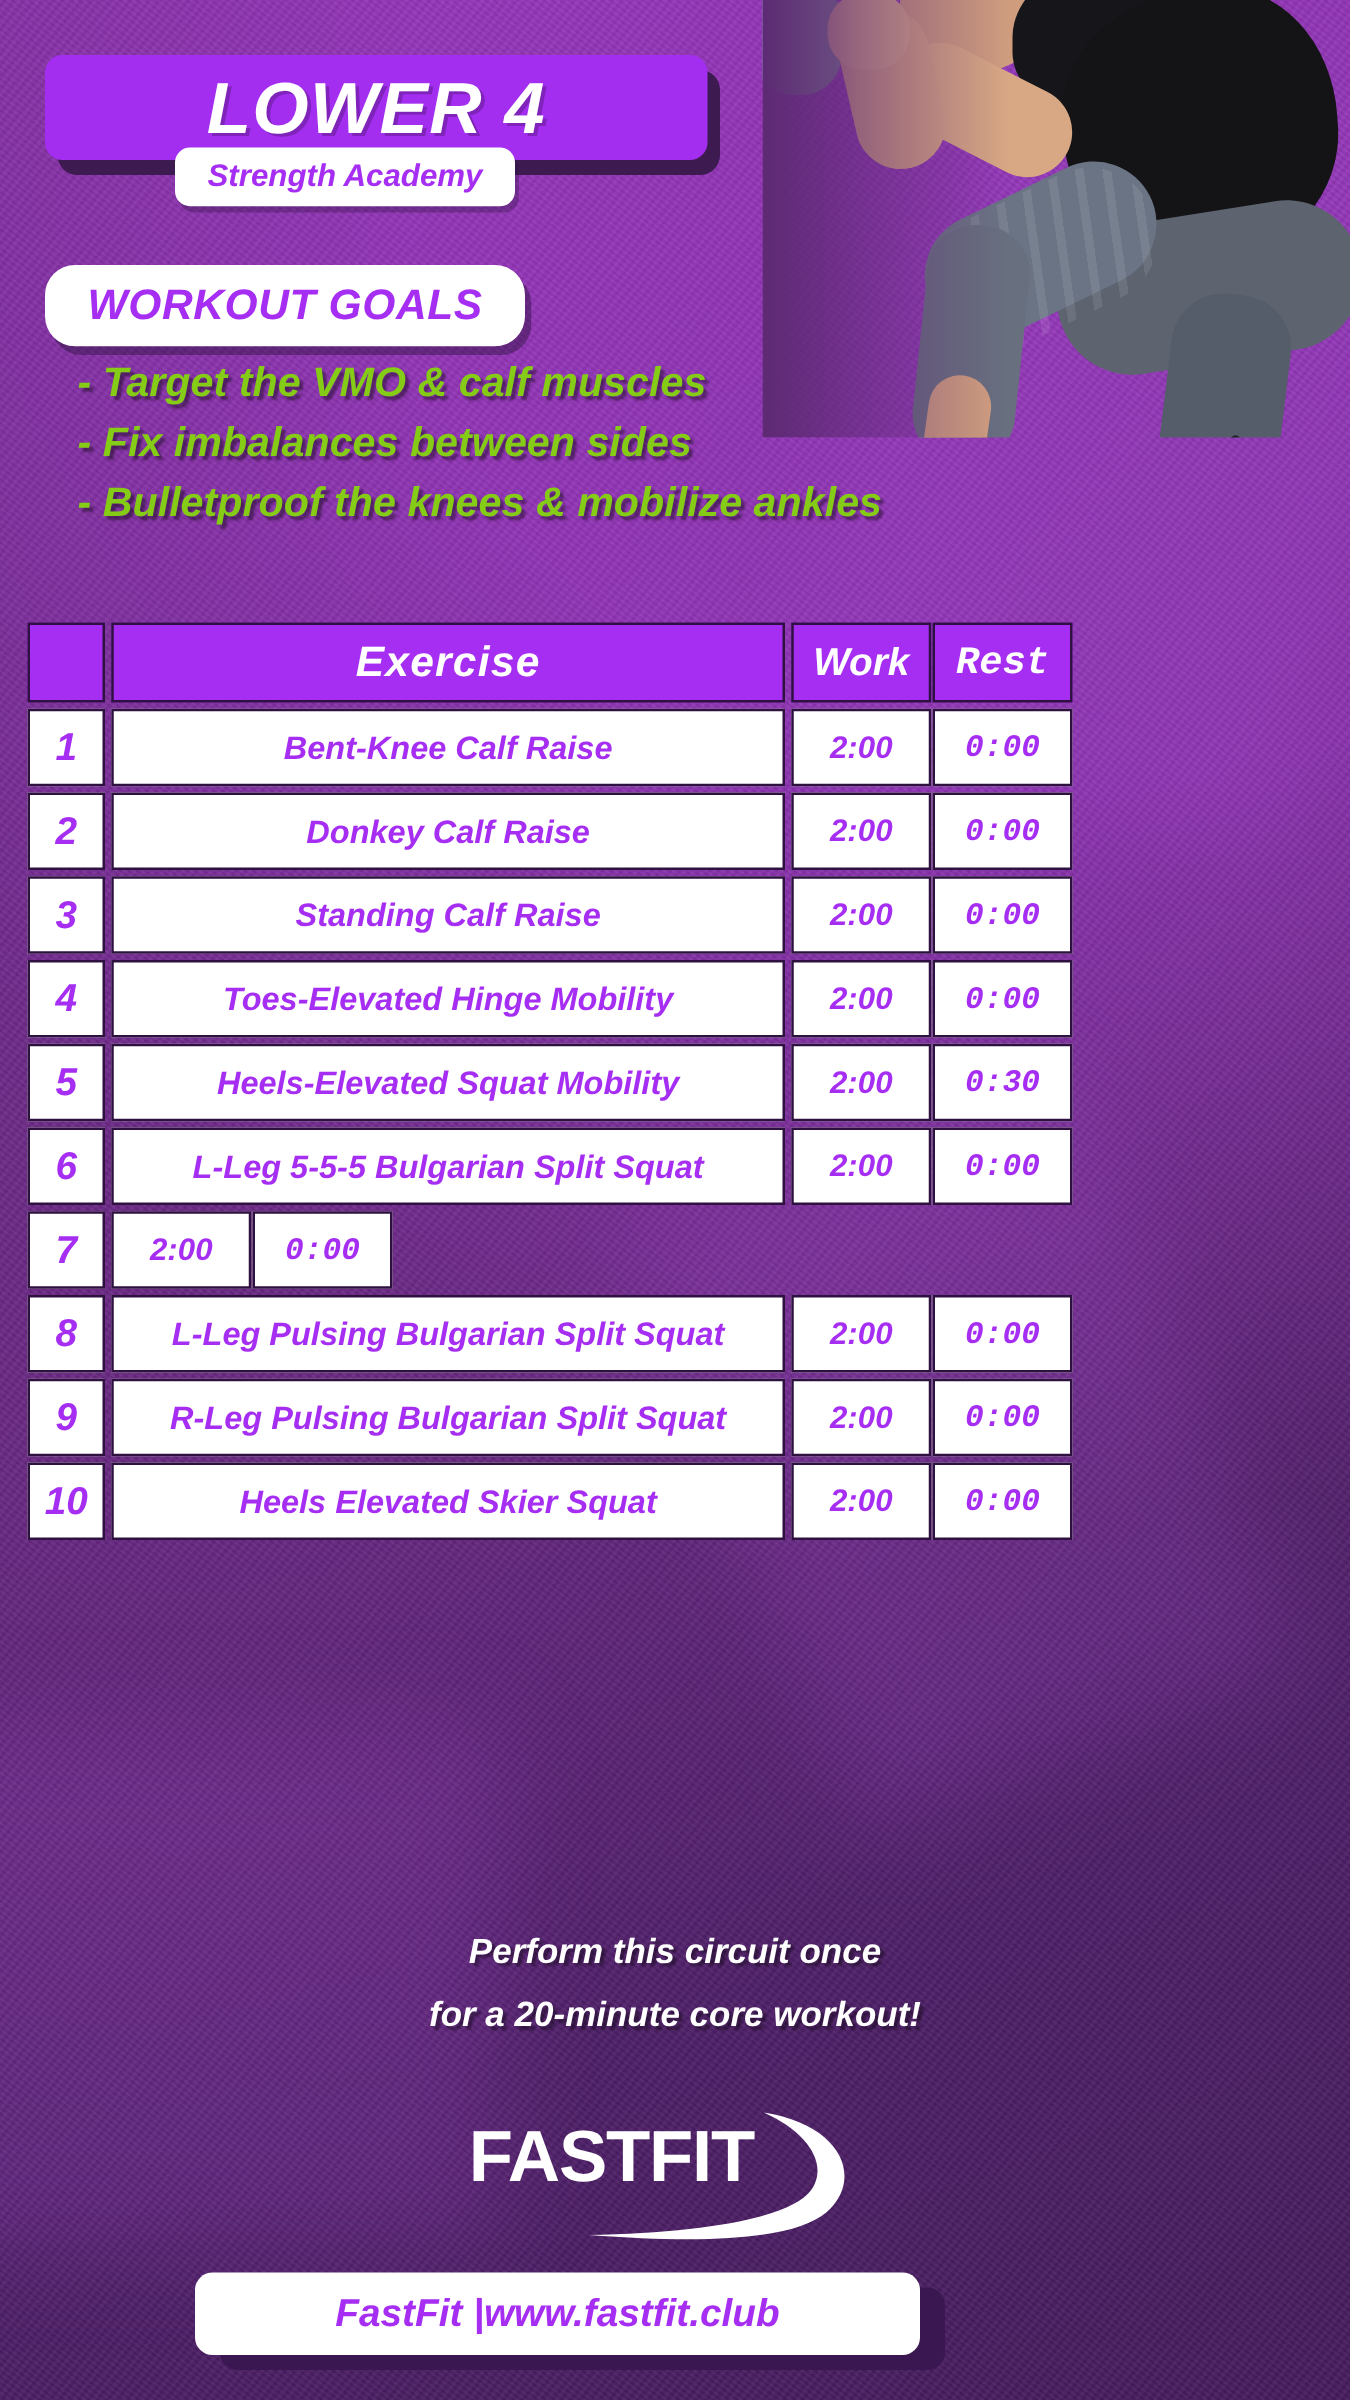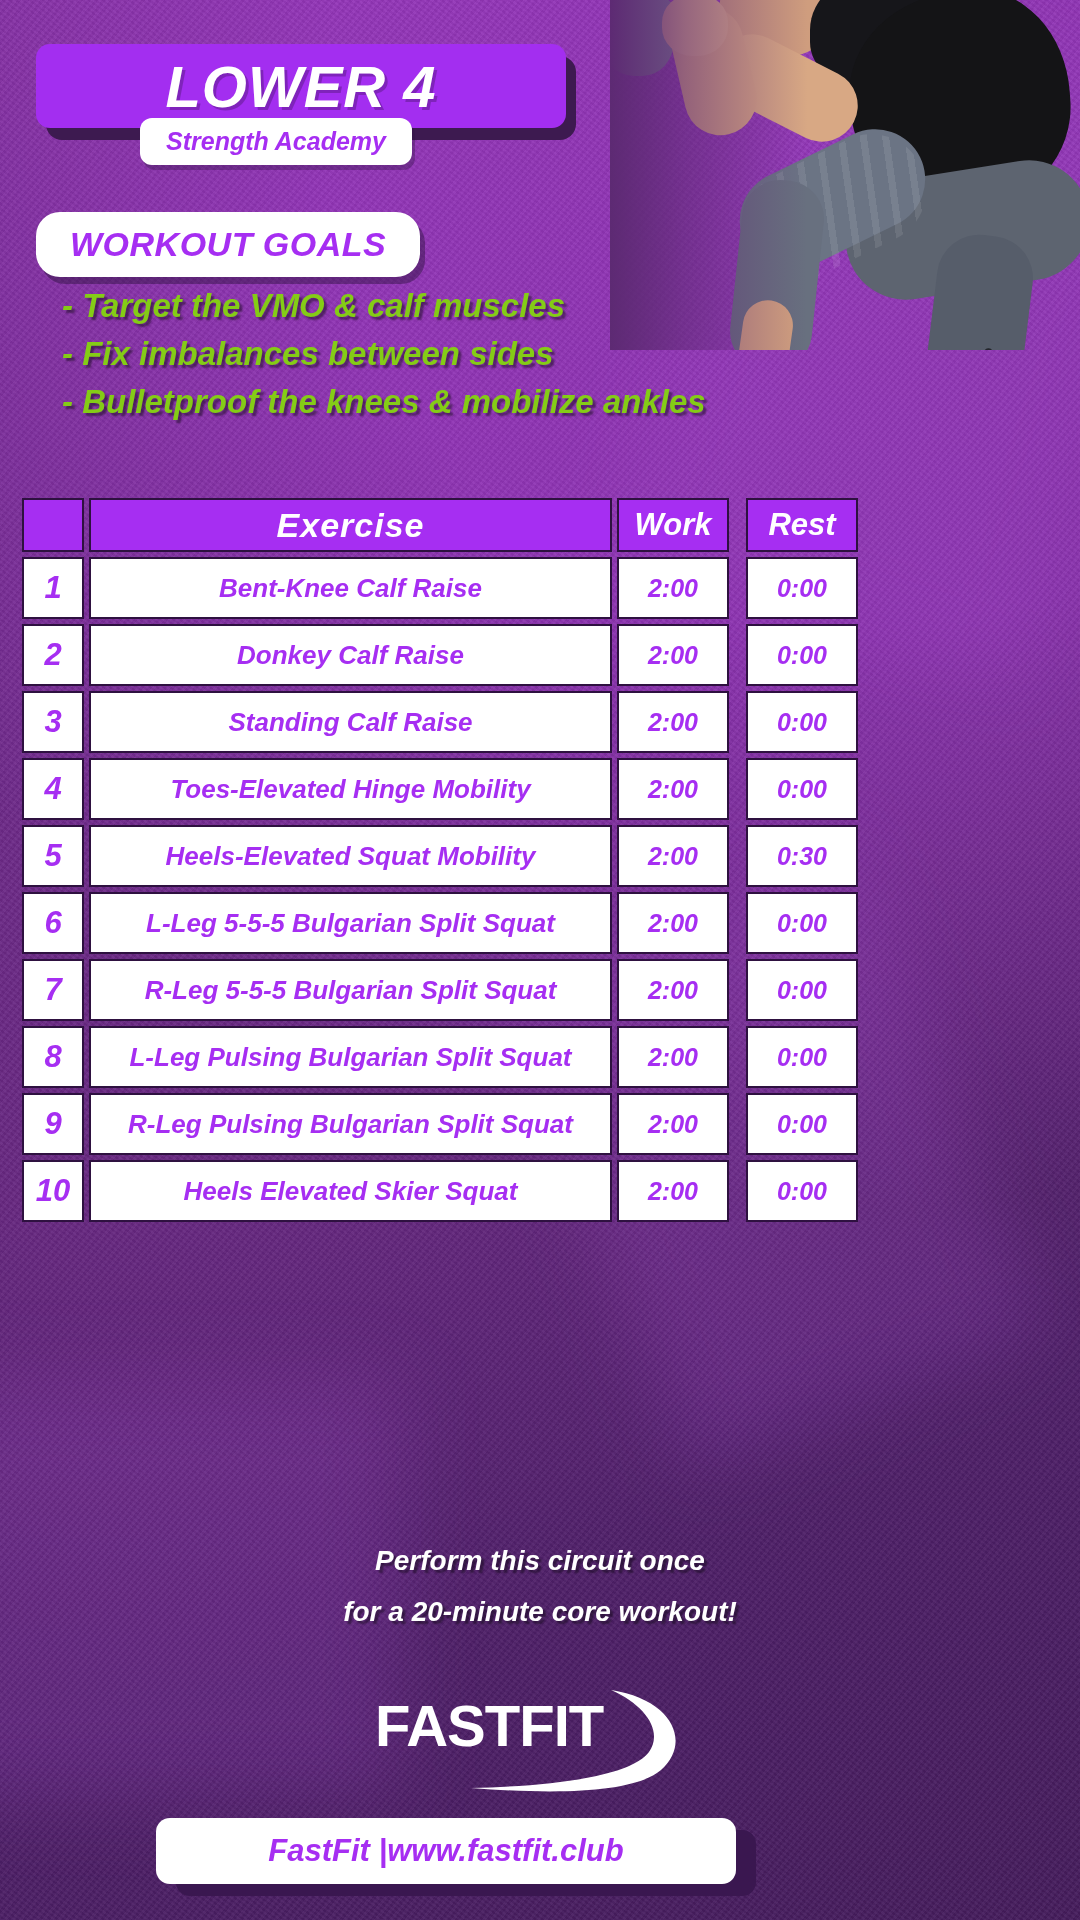--- a/index.html
+++ b/index.html
@@ -81,27 +81,27 @@
               padding:13px 34px; box-shadow:5px 7px 0 rgba(45,18,62,.45); }
   #goalsPillText{ color:#a62ef2; font-size:34px; font-weight:bold; font-style:italic; letter-spacing:.5px; }
   #goalsList{ position:absolute; left:62px; top:282px; width:800px; }
   .goal{ color:#84cc16; font-size:33px; font-weight:bold; font-style:italic;
          line-height:1.45; text-shadow:3px 3px 2px rgba(0,0,0,.42); white-space:nowrap; }
 
   
   #table{ position:absolute; left:22px; top:498px; width:836px; }
   .trow{ display:flex; margin-bottom:5px; }
   .hrow .c{ background:#a62ef2; color:#fff; }
-  .hrow{ height:54px; }
+  .hrow{ height:64px; }
   .c{ display:flex; align-items:center; justify-content:center;
       font-weight:bold; font-style:italic; border:2px solid #2e1140; }
   .c-num{ width:62px; }
   .c-ex{ flex:1; margin-left:5px; }
   .c-work{ width:112px; margin-left:5px; }
-  .c-rest{ width:112px; margin-left:17px; }
+  .c-rest{ width:112px; margin-left:1px;font-family:Liberation Mono, monospace; }
   .hrow .c-ex{ font-size:34px; letter-spacing:1px; }
   .hrow .c-work,.hrow .c-rest{ font-size:31px; }
   .brow{ height:62px; }
   .brow .c{ background:#fff; color:#a62ef2; }
   .brow .c-num{ font-size:31px; }
   .brow .c-ex{ font-size:26px; }
   .brow .c-work,.brow .c-rest{ font-size:25px; }
 
   
   #outro{ position:absolute; left:0; right:0; top:1528px; text-align:center; }
@@ -208,21 +208,20 @@
     <div class="c c-rest">0:30</div>
   </div>
   <div class="trow brow">
     <div class="c c-num">6</div>
     <div class="c c-ex">L-Leg 5-5-5 Bulgarian Split Squat</div>
     <div class="c c-work">2:00</div>
     <div class="c c-rest">0:00</div>
   </div>
   <div class="trow brow">
     <div class="c c-num">7</div>
-    <div class="c c-ex">R-Leg 5-5-5 Bulgarian Split Squat</div>
     <div class="c c-work">2:00</div>
     <div class="c c-rest">0:00</div>
   </div>
   <div class="trow brow">
     <div class="c c-num">8</div>
     <div class="c c-ex">L-Leg Pulsing Bulgarian Split Squat</div>
     <div class="c c-work">2:00</div>
     <div class="c c-rest">0:00</div>
   </div>
   <div class="trow brow">

